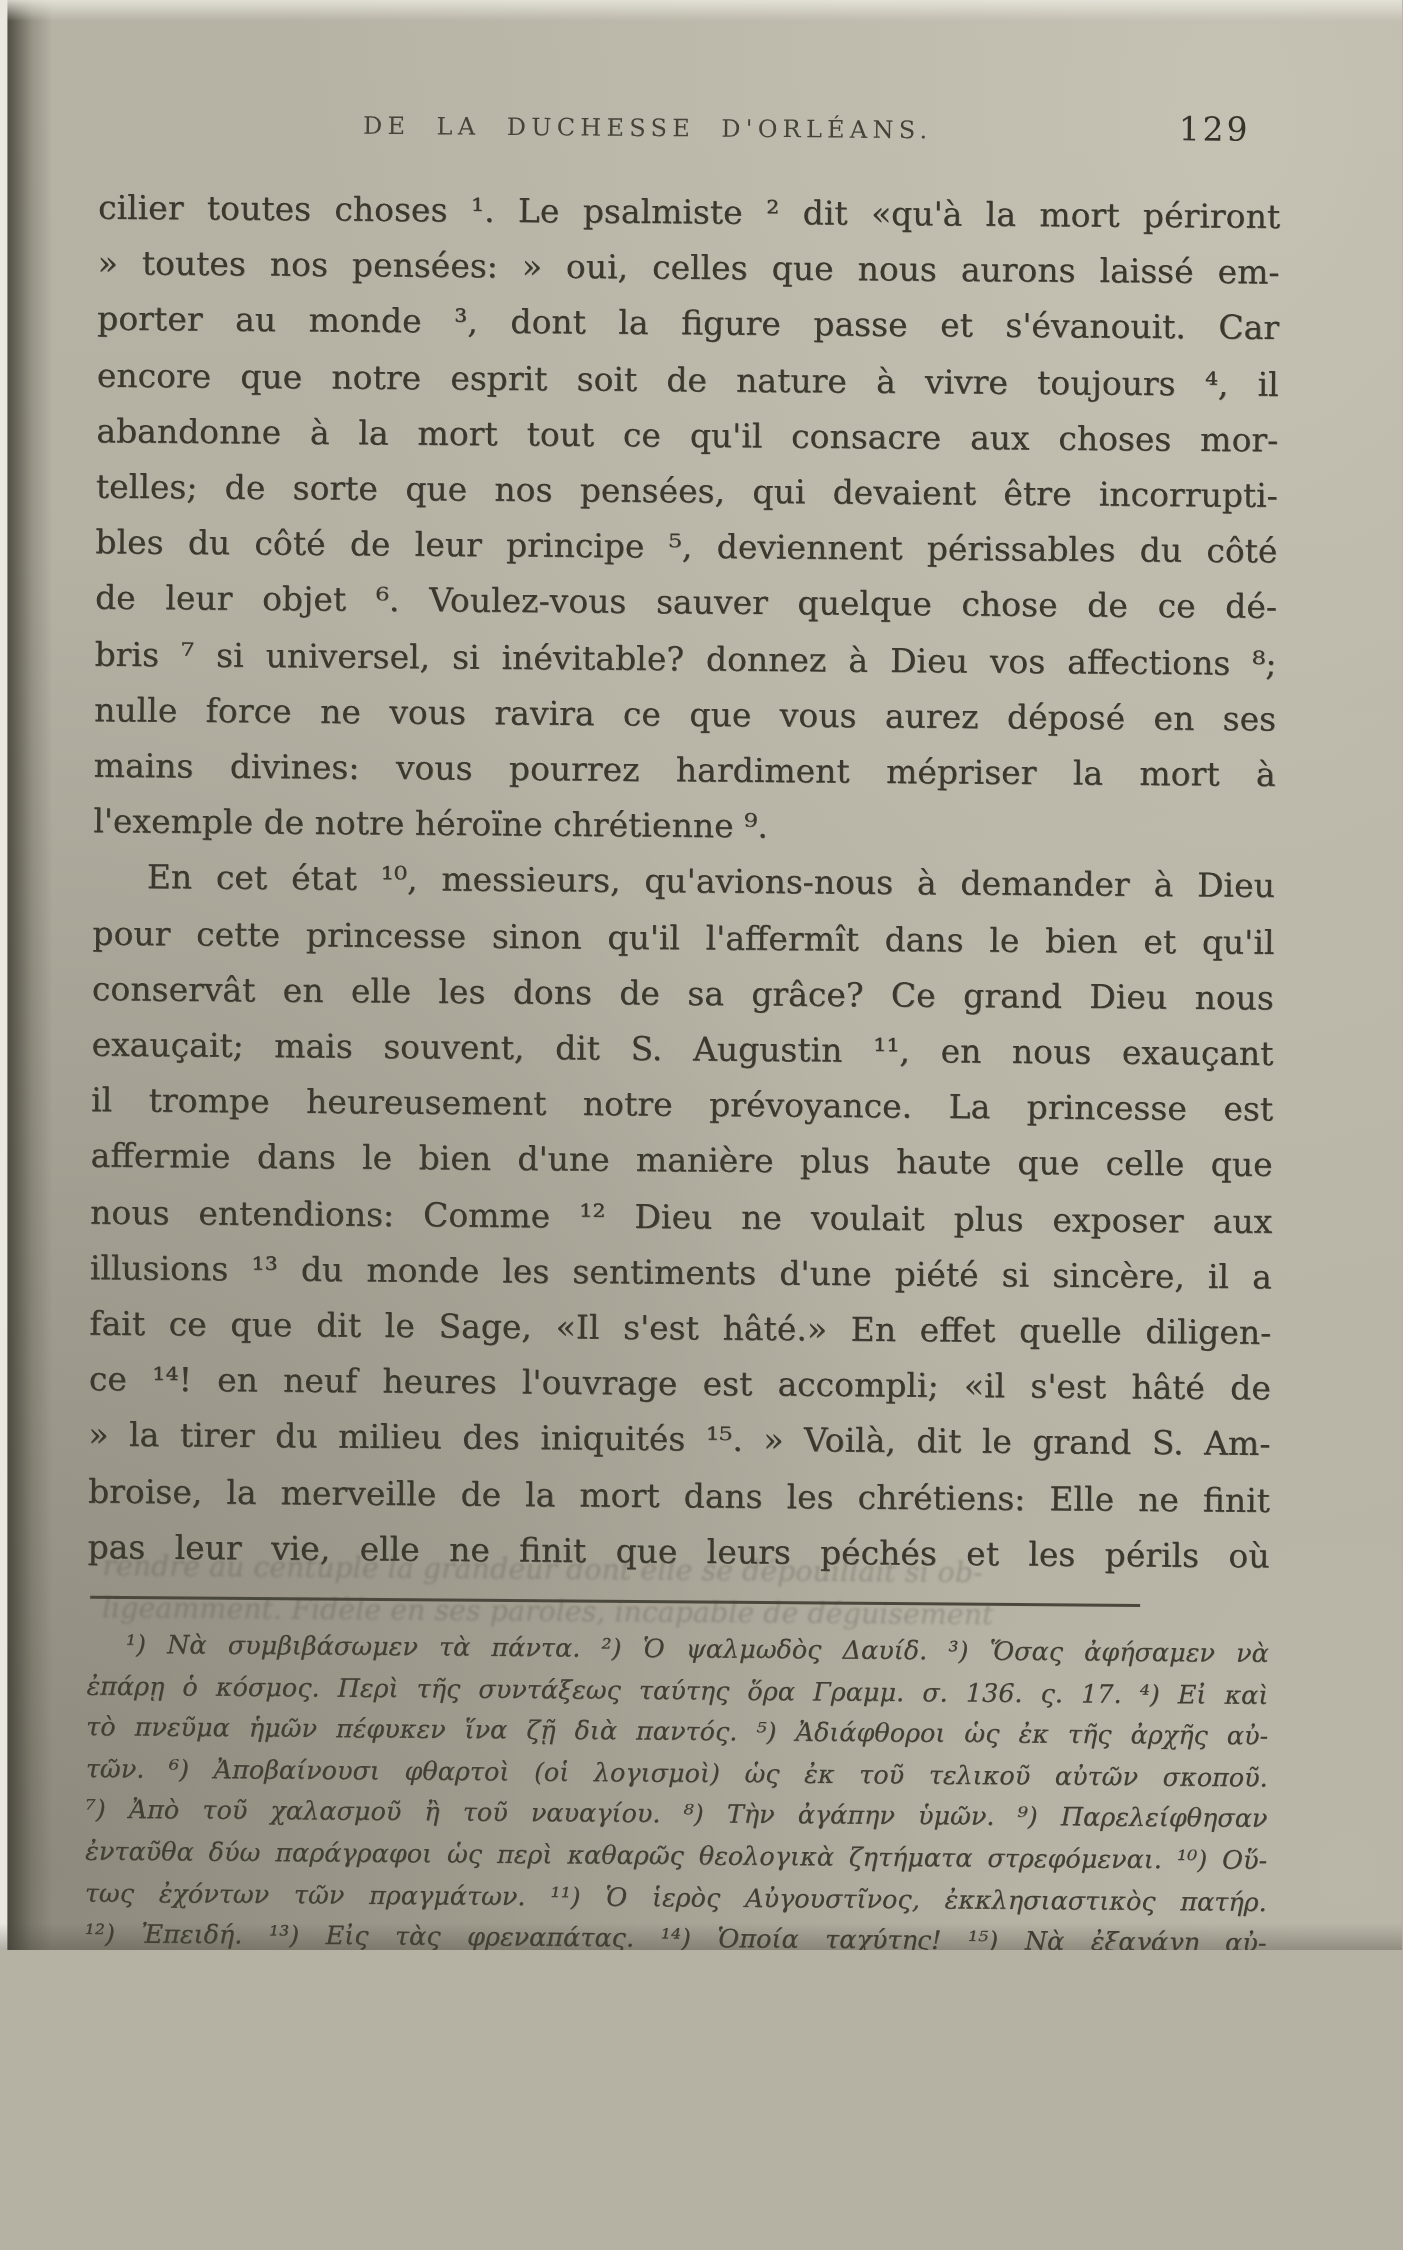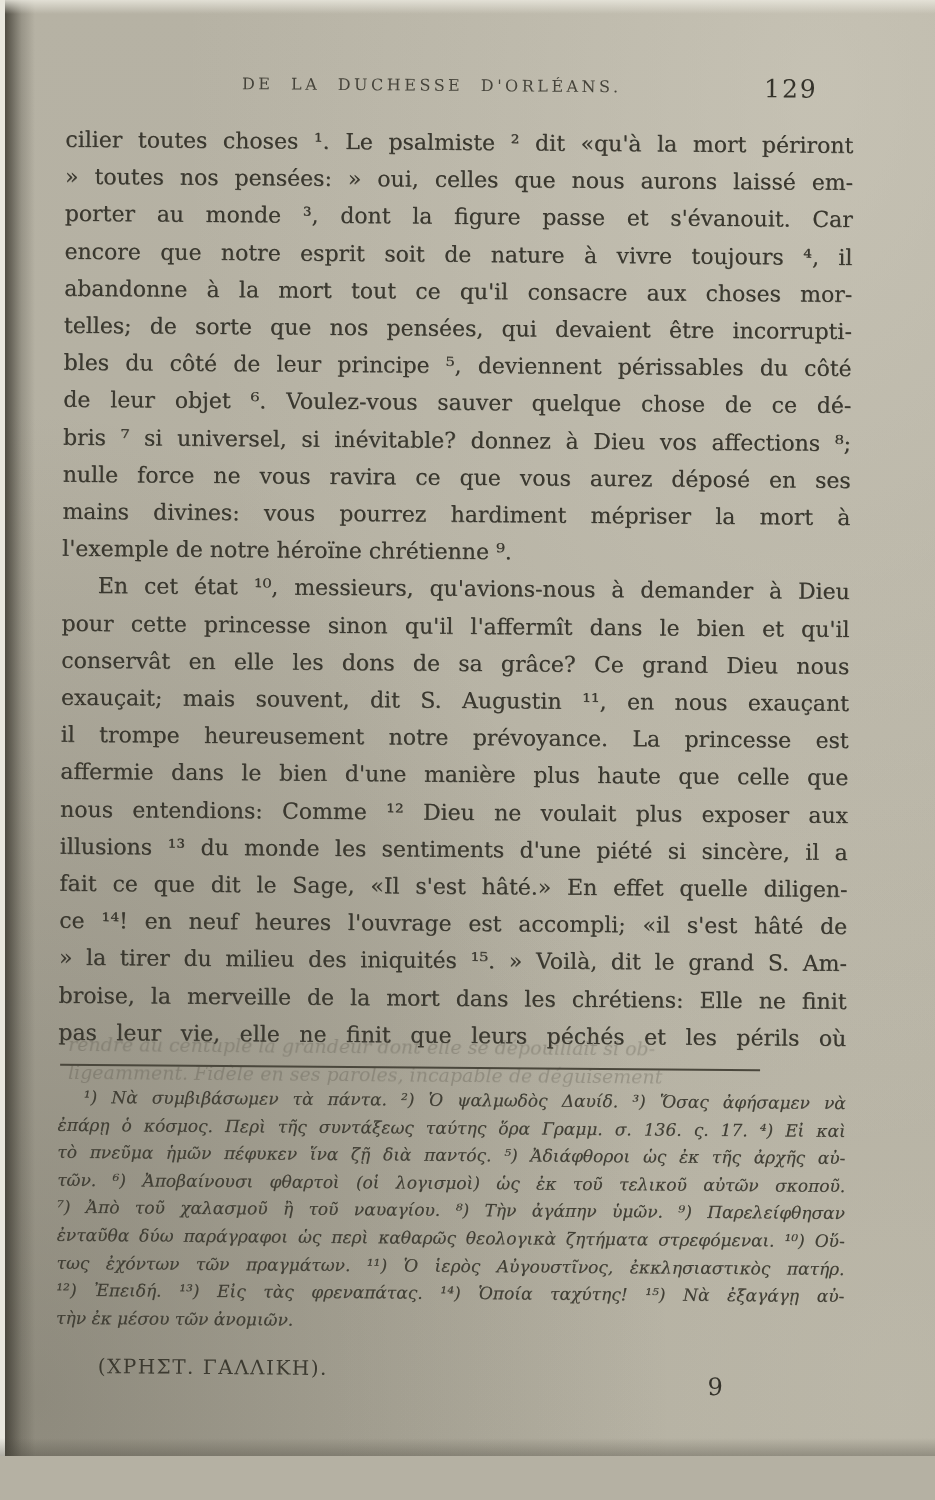--- a/index.html
+++ b/index.html
@@ -9,21 +9,21 @@
   body {
     width: 935px;
     height: 1500px;
     overflow: hidden;
     background: #b5b1a3;
     font-family: "DejaVu Serif", "Liberation Serif", serif;
   }
   .scan {
     position: relative;
     width: 935px;
-    height: 1456px;
+    height: 1300px;
     background:
       radial-gradient(ellipse at 88% 6%, rgba(216,212,198,0.45), rgba(216,212,198,0) 55%),
       radial-gradient(ellipse at 4% 96%, rgba(58,55,46,0.30), rgba(58,55,46,0) 50%),
       radial-gradient(ellipse at 96% 96%, rgba(206,202,188,0.30), rgba(206,202,188,0) 45%),
       linear-gradient(#b6b2a4, #b2ae9f);
     overflow: hidden;
   }
   .edge-white {
     position: absolute;
     left: 0; top: 0; bottom: 0;
@@ -67,23 +67,23 @@
     display: block;
     text-align: center;
     transform: translateX(-28px);
     font-size: 16px;
     letter-spacing: 3.5px;
     word-spacing: 9px;
     color: #45433a;
   }
   .page-number {
     position: absolute;
-    right: 36px;
+    right: 20px;
     top: -4px;
-    font-size: 25px;
+    font-size: 22px;
     letter-spacing: 2px;
     color: #35332b;
   }
   .body-text {
     margin-top: 14px;
     font-size: 22px;
     line-height: 37.2px;
     text-shadow: 0.35px 0.3px 0 rgba(52,50,42,0.55);
   }
   .text-line {

